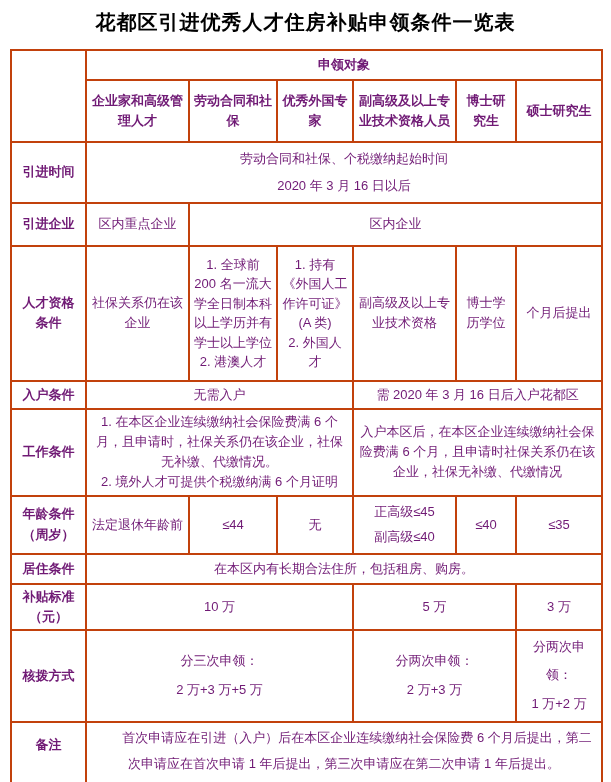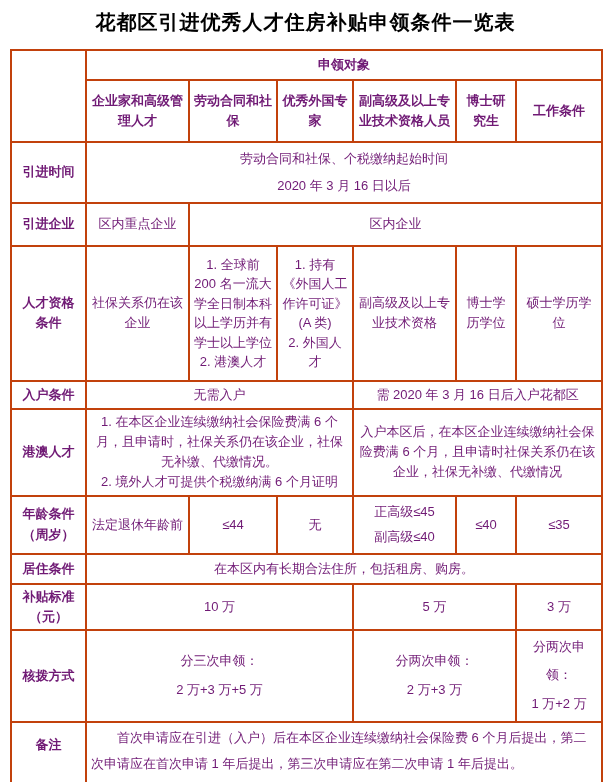--- a/index.html
+++ b/index.html
@@ -33,21 +33,21 @@
   .tl { text-align: left; margin-left: 48px; }
   .ln2 div { line-height: 2.1; }      
   .ln2b div { line-height: 2.2; }     
   .qual { line-height: 1.5; }
   .qual div { line-height: 1.5; }
   .work-left { line-height: 1.6; padding: 2px 6px; }
   .work-right { line-height: 2.2; }
   .age2 div { line-height: 1.9; text-align: center; }
   .remarks { padding: 4px 8px; }
   .remarks p {
-    margin: 0; text-align: left; text-indent: 2em; line-height: 2.05;
+    margin: 0; text-align: center; text-indent: 2em; line-height: 2.05;
   }
 </style>
 </head>
 <body>
 
 <div class="page">
   <h1 class="title">花都区引进优秀人才住房补贴申领条件一览表</h1>
 
   <table class="grid">
     <colgroup>
@@ -65,21 +65,21 @@
         <td rowspan="2" class="hd"></td>
         <td colspan="6" class="hd">申领对象</td>
       </tr>
 
       <tr style="height:62px">
         <td class="hd">企业家和高级管理人才</td>
         <td class="hd">劳动合同和社保</td>
         <td class="hd">优秀外国专家</td>
         <td class="hd">副高级及以上专业技术资格人员</td>
         <td class="hd">博士研究生</td>
-        <td class="hd">工作条件</td>
+        <td class="hd">硕士研究生</td>
       </tr>
 
       <tr style="height:52px">
         <td class="hd">引进时间</td>
         <td colspan="6" class="ln2">
           <div>劳动合同和社保、个税缴纳起始时间</div>
           <div>2020 年 3 月 16 日以后</div>
         </td>
       </tr>
 
@@ -98,31 +98,31 @@
         <td class="qual">
           <div>1. 全球前 200 名一流大学全日制本科以上学历并有学士以上学位</div>
           <div>2. 港澳人才</div>
         </td>
         <td class="qual tl">
           <div>1. 持有《外国人工作许可证》(A 类)</div>
           <div>2. 外国人才</div>
         </td>
         <td class="qual">副高级及以上专业技术资格</td>
         <td class="qual">博士学历学位</td>
-        <td class="qual">硕士学历学位</td>
+        <td class="qual">个月后提出</td>
       </tr>
 
       <tr style="height:28px">
         <td class="hd">入户条件</td>
         <td colspan="3">无需入户</td>
         <td colspan="3">需 2020 年 3 月 16 日后入户花都区</td>
       </tr>
 
       <tr style="height:87px">
-        <td class="hd">港澳人才</td>
+        <td class="hd">工作条件</td>
         <td colspan="3" class="tl work-left">
           <div>1. 在本区企业连续缴纳社会保险费满 6 个月，且申请时，社保关系仍在该企业，社保无补缴、代缴情况。</div>
           <div>2. 境外人才可提供个税缴纳满 6 个月证明</div>
         </td>
         <td colspan="3" class="work-right">入户本区后，在本区企业连续缴纳社会保险费满 6 个月，且申请时社保关系仍在该企业，社保无补缴、代缴情况</td>
       </tr>
 
       <tr style="height:58px">
         <td class="hd">
           <div>年龄条件</div>

